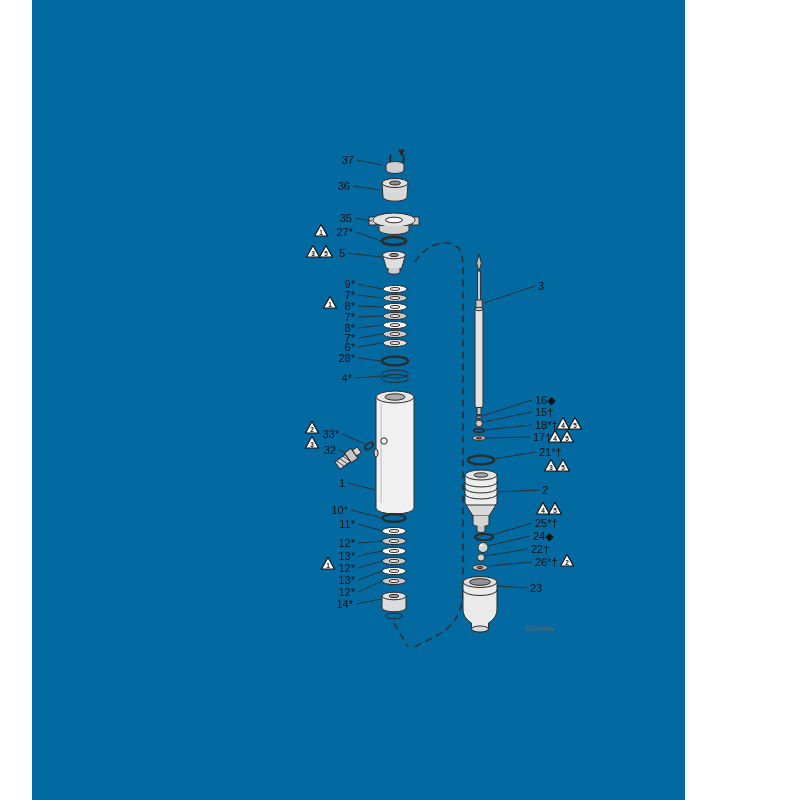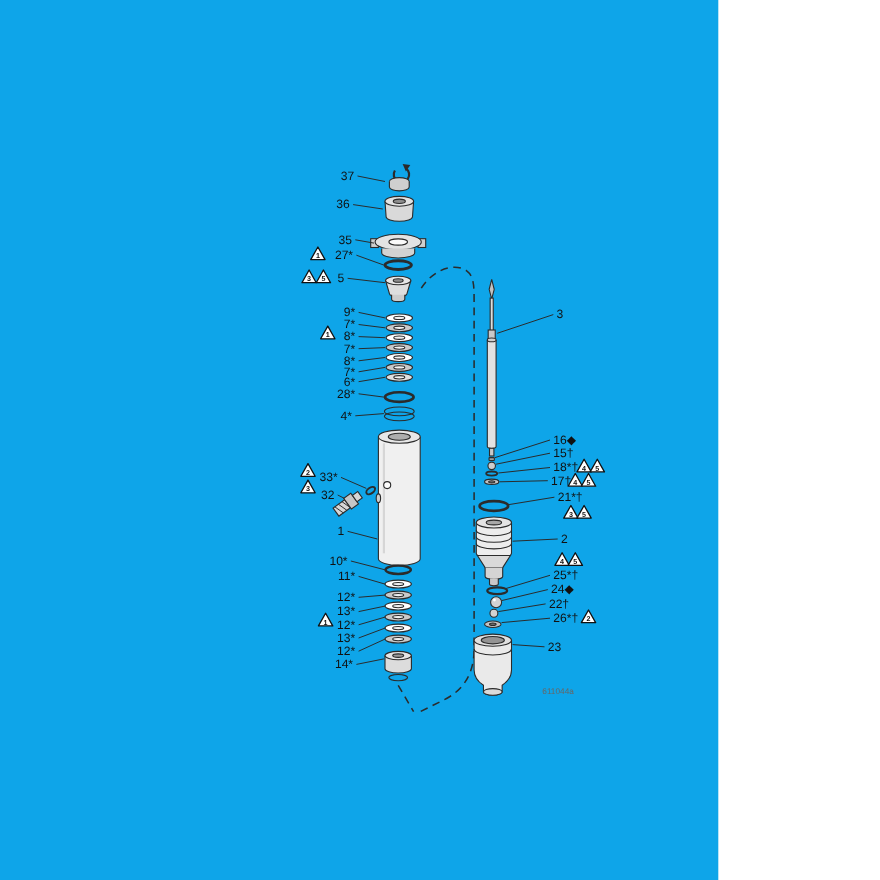--- a/index.html
+++ b/index.html
@@ -1,16 +1,16 @@
 <!DOCTYPE html>
 <html><head>
 <meta charset="utf-8">
 <style>
   html,body{margin:0;padding:0;background:#ffffff;}
-  .stage{position:relative;width:653px;height:800px;background:#0ea5e9;overflow:hidden;}
+  .stage{position:relative;width:653px;height:800px;background:#0369a1;overflow:hidden;margin-left:32px;}
   svg{position:absolute;left:0;top:0;}
   .part{stroke:#2b2b2b;stroke-width:1;}
   .leader{stroke:#2b2b2b;stroke-width:0.9;}
   .callout{font-family:"Liberation Sans",sans-serif;font-size:11px;fill:#111;}
   .warn-tri{fill:#ffffff;stroke:#111;stroke-width:1.2;stroke-linejoin:round;}
   .warn-num{font-family:"Liberation Sans",sans-serif;font-size:6.5px;font-weight:bold;fill:#111;}
   .figid{font-family:"Liberation Sans",sans-serif;font-size:7.5px;fill:#666;}
   .dash{fill:none;stroke:#2b2b2b;stroke-width:1.4;stroke-dasharray:7 5;}
 </style>
 </head>

